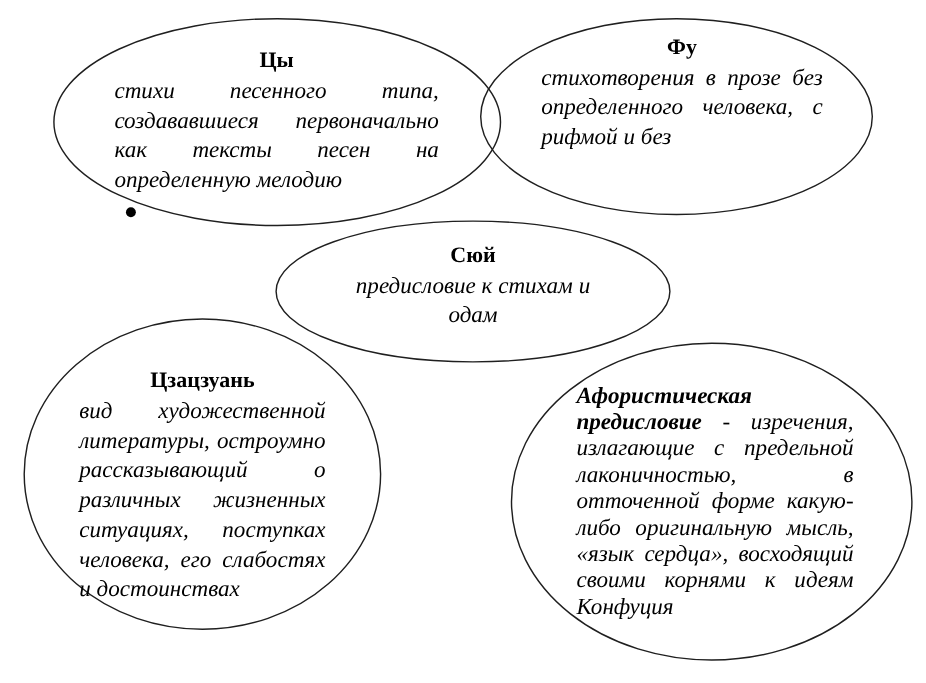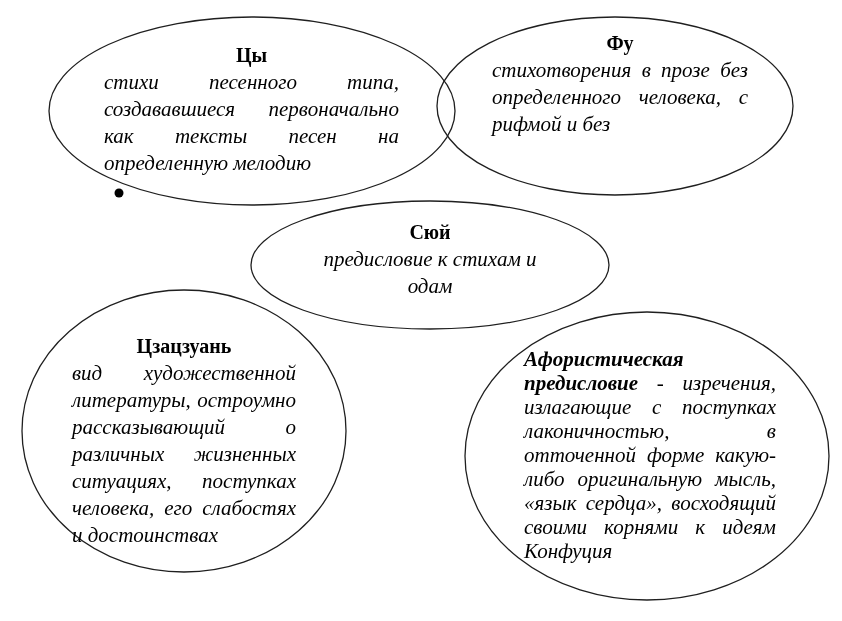--- a/index.html
+++ b/index.html
@@ -69,17 +69,17 @@
     <p class="node-body">предисловие к стихам и одам</p>
   </div>
 
   <div id="node-tszatszuan" class="node-text" style="left:72px; top:333px; width:224px;">
     <div class="node-title">Цзацзуань</div>
     <p class="node-body">вид художественной литературы, остроумно рассказывающий о различных жизненных ситуациях, поступках человека, его слабостях и достоинствах</p>
   </div>
 
   <div id="node-aphoristic" class="node-text" style="left:524px; top:347px; width:252px;">
     <p class="node-body">
-      <span class="inline-title">Афористическая предисловие</span><span> - изречения, излагающие с поступках лаконичностью, в отточенной форме какую-либо оригинальную мысль, «язык сердца», восходящий своими корнями к идеям Конфуция</span>
+      <span class="inline-title">Афористическая предисловие</span><span> - изречения, излагающие с предельной лаконичностью, в отточенной форме какую-либо оригинальную мысль, «язык сердца», восходящий своими корнями к идеям Конфуция</span>
     </p>
   </div>
 
 </div>
 
 </body></html>

